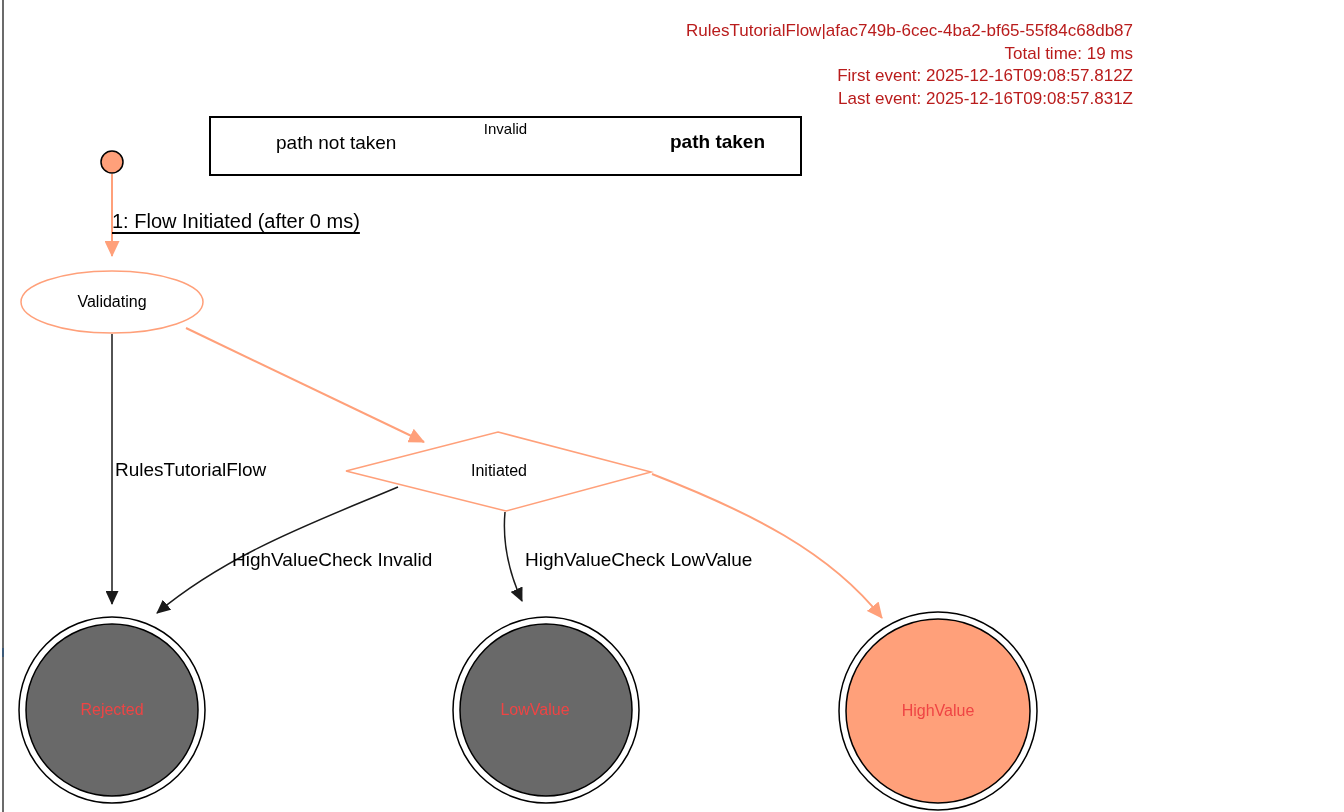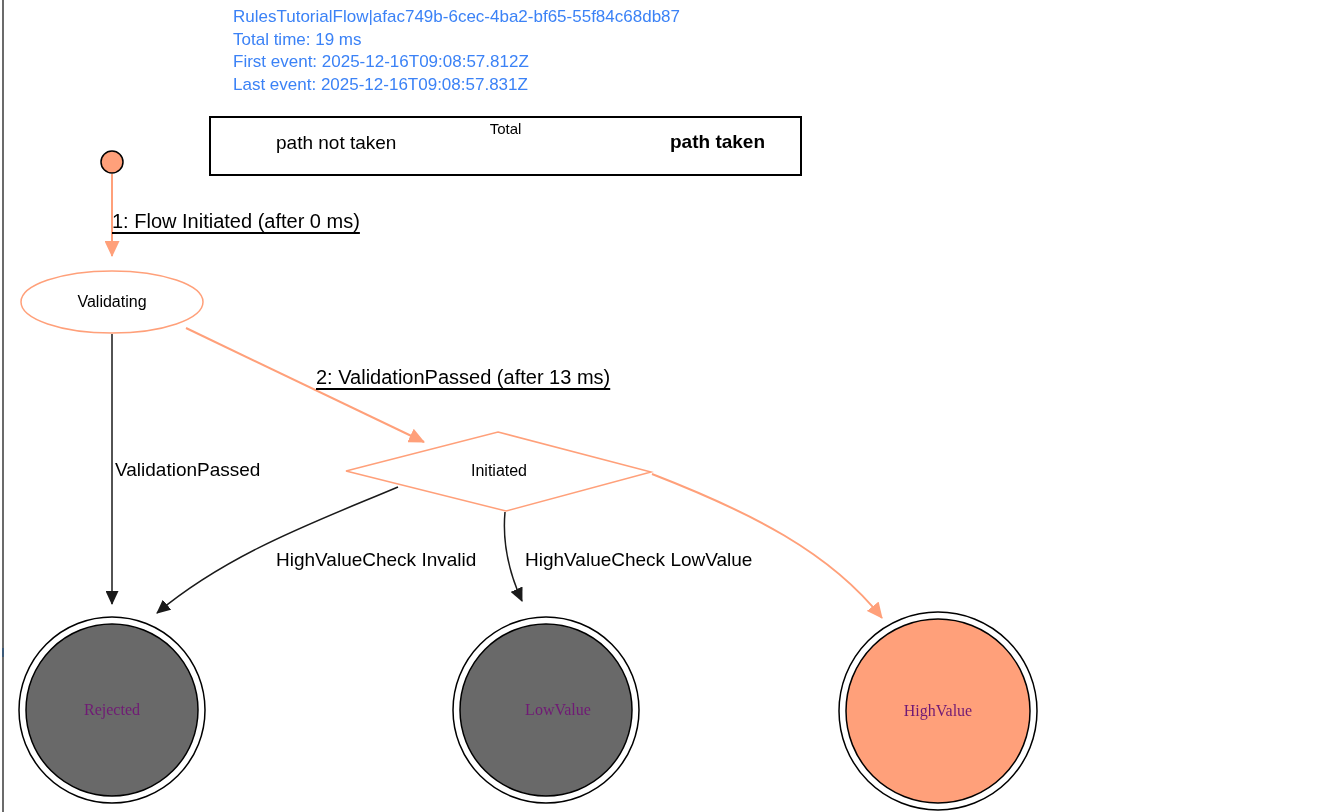--- a/index.html
+++ b/index.html
@@ -8,25 +8,25 @@
     width: 1344px;
     height: 812px;
     background: #ffffff;
     font-family: "Liberation Sans", sans-serif;
     overflow: hidden;
     color: #000;
   }
   .layer { position: absolute; left: 0; top: 0; }
   .hdr {
     position: absolute;
-    left: 233px; top: 6px; width: 900px;
-    text-align: left;
+    left: 233px; top: 20px; width: 900px;
+    text-align: right;
     font-size: 17px;
     line-height: 22.5px;
-    color: #3b82f6;
+    color: #b91c1c;
   }
   .legend-box {
     position: absolute;
     left: 209px; top: 116px;
     width: 589px; height: 56px;
     border: 2px solid #000;
     background: #ffffff;
   }
   .legend-title {
     position: absolute;
@@ -62,21 +62,21 @@
     text-decoration-thickness: 2px;
     text-underline-offset: 4px;
   }
   .nlabel {
     position: absolute;
     transform: translate(-50%, -50%);
     font-size: 16px;
     white-space: nowrap;
     color: #000;
   }
-  .nlabel.terminal { color: #701a75; font-family: Liberation Serif, serif; }
+  .nlabel.terminal { color: #ef4444; }
   svg { display: block; }
 </style>
 </head>
 <body>
 
 <div class="canvas">
 
   <svg class="layer" width="1344" height="812" viewBox="0 0 1344 812">
     <defs>
       <marker id="arrowBlack" markerWidth="15" markerHeight="13" refX="13" refY="6.5" orient="auto" markerUnits="userSpaceOnUse">
@@ -127,30 +127,29 @@
   </svg>
 
   <div class="hdr">
     <div>RulesTutorialFlow|afac749b-6cec-4ba2-bf65-55f84c68db87</div>
     <div>Total time: 19 ms</div>
     <div>First event: 2025-12-16T09:08:57.812Z</div>
     <div>Last event: 2025-12-16T09:08:57.831Z</div>
   </div>
 
   <div class="legend-box">
-    <div class="legend-title">Total</div>
+    <div class="legend-title">Invalid</div>
     <div class="legend-not-taken">path not taken</div>
     <div class="legend-taken">path taken</div>
   </div>
 
   <div class="elabel taken" style="left:112px; top:210px;">1: Flow Initiated (after 0 ms)</div>
-  <div class="elabel taken" style="left:316px; top:366px;">2: ValidationPassed (after 13 ms)</div>
-  <div class="elabel" style="left:115px; top:459px;">ValidationPassed</div>
-  <div class="elabel" style="left:232px; top:549px;margin-left:44px;">HighValueCheck Invalid</div>
+  <div class="elabel" style="left:115px; top:459px;">RulesTutorialFlow</div>
+  <div class="elabel" style="left:232px; top:549px;">HighValueCheck Invalid</div>
   <div class="elabel" style="left:517px; top:549px;margin-left:8px;">HighValueCheck LowValue</div>
 
   <div class="nlabel" style="left:112px; top:302px;">Validating</div>
   <div class="nlabel" style="left:499px; top:471px;">Initiated</div>
   <div class="nlabel terminal" style="left:112px; top:710px;">Rejected</div>
-  <div class="nlabel terminal" style="left:558px; top:710px;">LowValue</div>
+  <div class="nlabel terminal" style="left:535px; top:710px;">LowValue</div>
   <div class="nlabel terminal" style="left:938px; top:711px;">HighValue</div>
 
 </div>
 
 </body></html>

